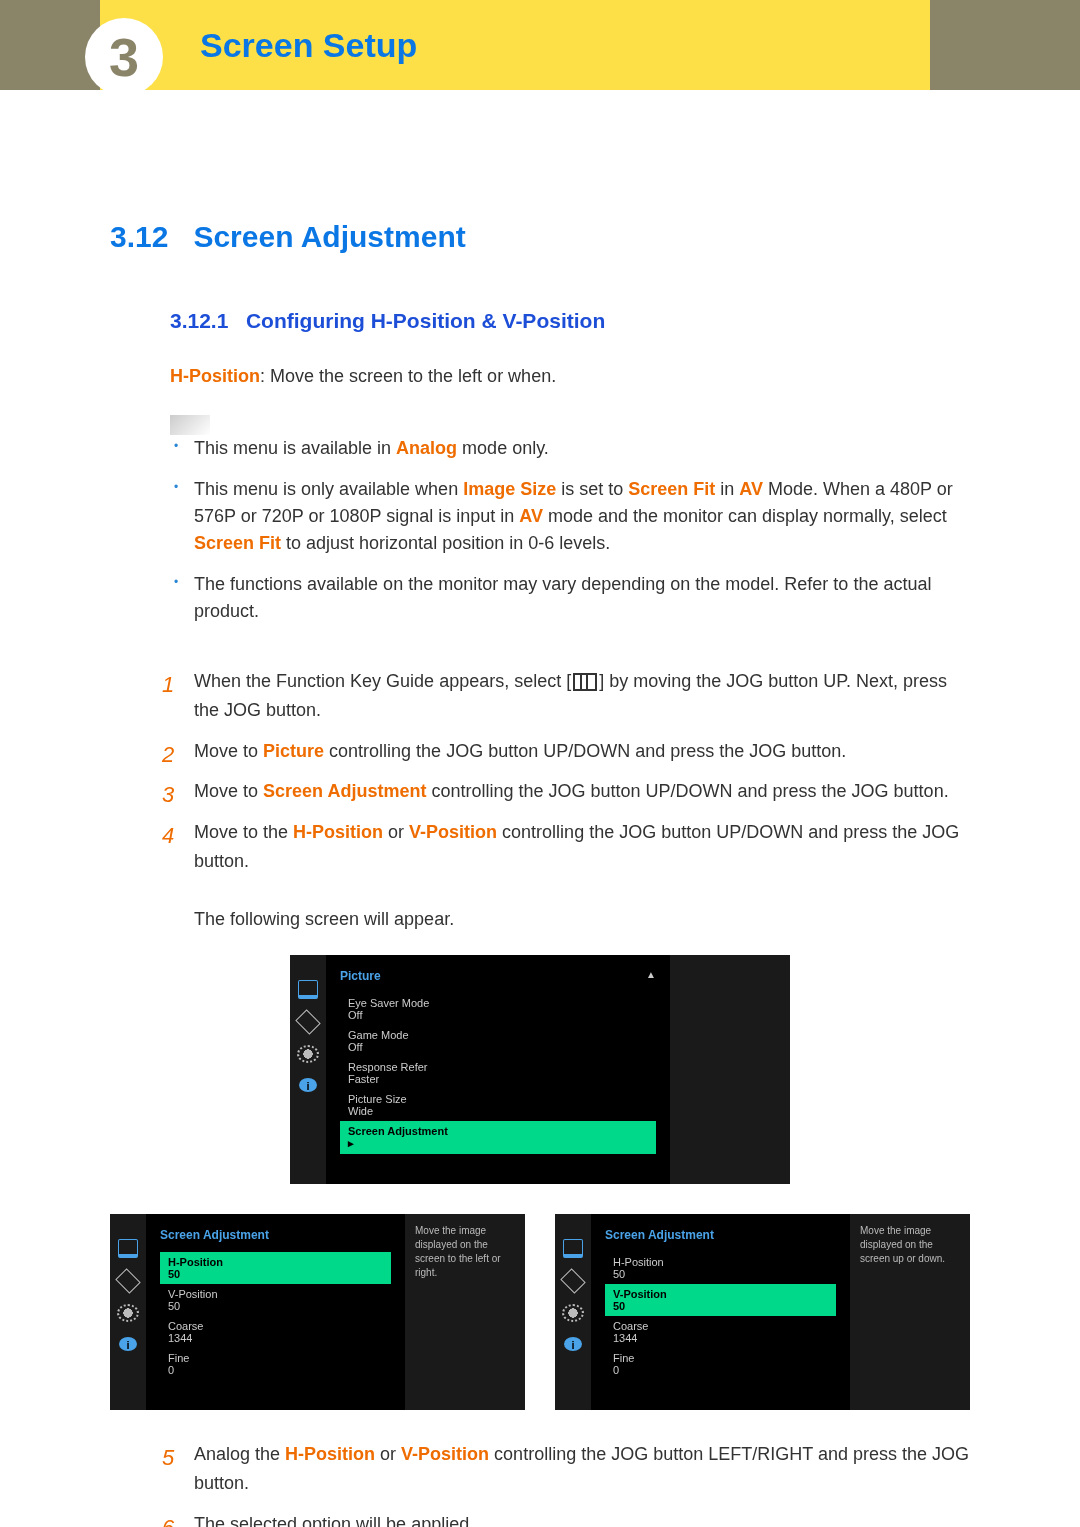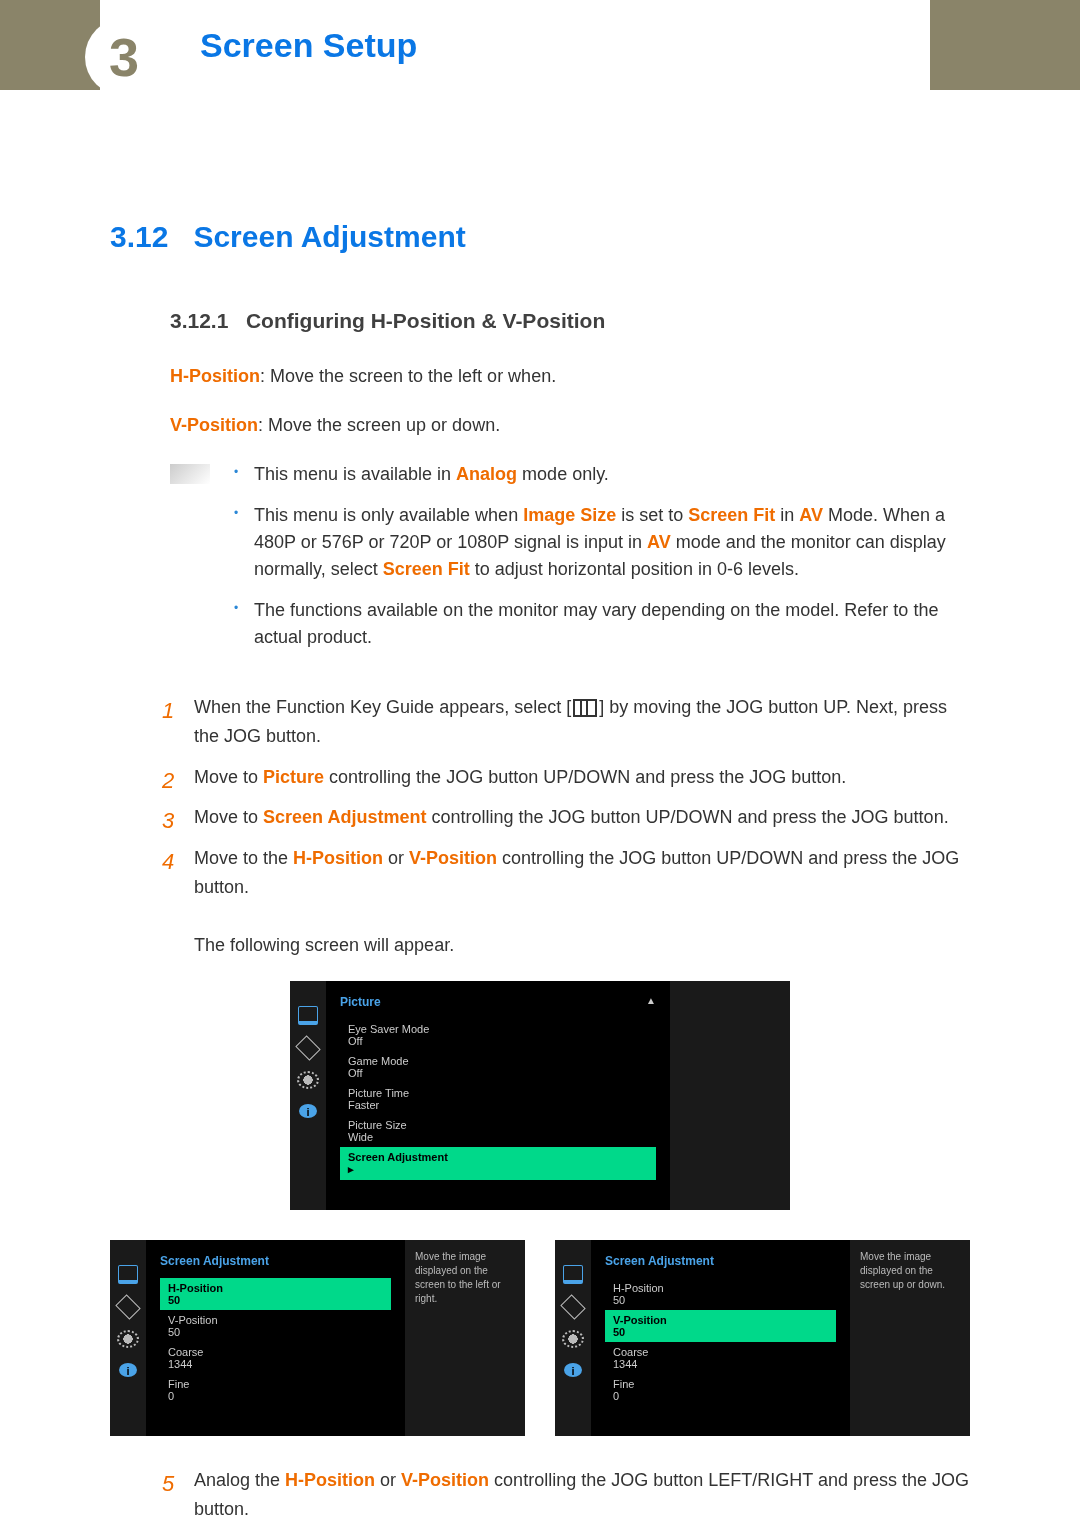--- a/index.html
+++ b/index.html
@@ -1,27 +1,27 @@
 <!DOCTYPE html>
 <html><head>
 <meta charset="utf-8">
 <style>
   body { margin:0; font-family:Arial,Helvetica,sans-serif; color:#333; background:#fff; }
   .page { width:1080px; margin:0 auto; }
   .header-band { height:90px; background:#8a8469; position:relative; }
-  .header-gap { position:absolute; left:100px; top:0; width:830px; height:90px; background:#ffffff; display:flex; align-items:center; padding-left:100px; box-sizing:border-box; }
+  .header-gap { position:absolute; left:100px; top:0; width:830px; height:90px; background:#fde047; display:flex; align-items:center; padding-left:100px; box-sizing:border-box; }
   .chapter-badge { position:absolute; left:85px; top:18px; width:78px; height:78px; border-radius:50%; background:#fff; color:#8a8469; font-size:54px; font-weight:bold; display:flex; align-items:center; justify-content:center; overflow:hidden; }
   .header-title { font-size:34px; font-weight:bold; color:#0a77e5; }
   .content { padding:130px 110px 40px 110px; }
   .sec-title { font-size:30px; font-weight:bold; color:#0a77e5; margin-bottom:55px; }
-  .sub-title { font-size:21px; font-weight:bold; color:#404040; margin-bottom:30px; margin-left:60px; }
+  .sub-title { font-size:21px; font-weight:bold; color:#1d4ed8; margin-bottom:30px; margin-left:60px; }
   .body-text { font-size:18px; margin:0 0 22px 60px; line-height:1.5; }
   .hi { color:#ef6c00; font-weight:bold; }
   .note-block { margin:0 0 28px 60px; }
-  .note-line { display:flex; align-items:flex-start; }
+  .note-line { display:flex; align-items:flex-start;flex-direction:column; }
   .note-icon { width:40px; height:20px; background:linear-gradient(135deg,#ccc,#fff); margin-right:20px; flex-shrink:0; margin-top:3px; }
   .note-items { flex:1; }
   .note-items li { margin-bottom:14px; font-size:18px; line-height:1.5; list-style:none; position:relative; padding-left:24px; }
   .note-items li::before { content:"•"; position:absolute; left:4px; top:2px; color:#2b87d6; font-size:12px; }
   .steps { list-style:none; padding:0; margin:0 0 22px 0; }
   .steps li { font-size:18px; line-height:1.6; margin:0 0 12px 0; padding-left:84px; position:relative; }
   .steps li .num { position:absolute; left:52px; top:0; font-style:italic; font-size:22px; color:#ef6c00; }
   .menu-icon { display:inline-block; width:20px; height:14px; border:2px solid #333; position:relative; vertical-align:middle; margin:0 2px; }
   .menu-icon::before,.menu-icon::after{content:"";position:absolute;left:5px;top:0;width:2px;height:100%;background:#333;}
   .menu-icon::after{left:11px;}
@@ -66,23 +66,20 @@
 
   <div class="sub-title">
     <span>3.12.1</span>
     &nbsp;
     <span>Configuring H-Position &amp; V-Position</span>
   </div>
 
   <p class="body-text">
     <span class="hi">H-Position</span><span>: Move the screen to the left or when.</span>
   </p>
-  <p class="body-text">
-    <span class="hi">V-Position</span><span>: Move the screen up or down.</span>
-  </p>
 
   <div class="note-block">
     <div class="note-line">
       <span class="note-icon"></span>
       <ul class="note-items">
         <li>
           <span>This menu is available in </span><span class="hi">Analog</span><span> mode only.</span>
         </li>
         <li>
           <span>This menu is only available when </span><span class="hi">Image Size</span><span> is set to </span><span class="hi">Screen Fit</span><span> in </span><span class="hi">AV</span><span> Mode. When a 480P or 576P or 720P or 1080P signal is input in </span><span class="hi">AV</span><span> mode and the monitor can display normally, select </span><span class="hi">Screen Fit</span><span> to adjust horizontal position in 0-6 levels.</span>
@@ -123,21 +120,21 @@
         </div>
         <div class="osd-item">
               <span>Eye Saver Mode</span>
               <span>Off</span>
             </div>
         <div class="osd-item">
               <span>Game Mode</span>
               <span>Off</span>
             </div>
         <div class="osd-item">
-              <span>Picture Time</span>
+              <span>Response Refer</span>
               <span>Faster</span>
             </div>
         <div class="osd-item">
               <span>Picture Size</span>
               <span>Wide</span>
             </div>
         <div class="osd-item sel">
               <span>Screen Adjustment</span>
               <span class="arrow">▸</span>
             </div>

